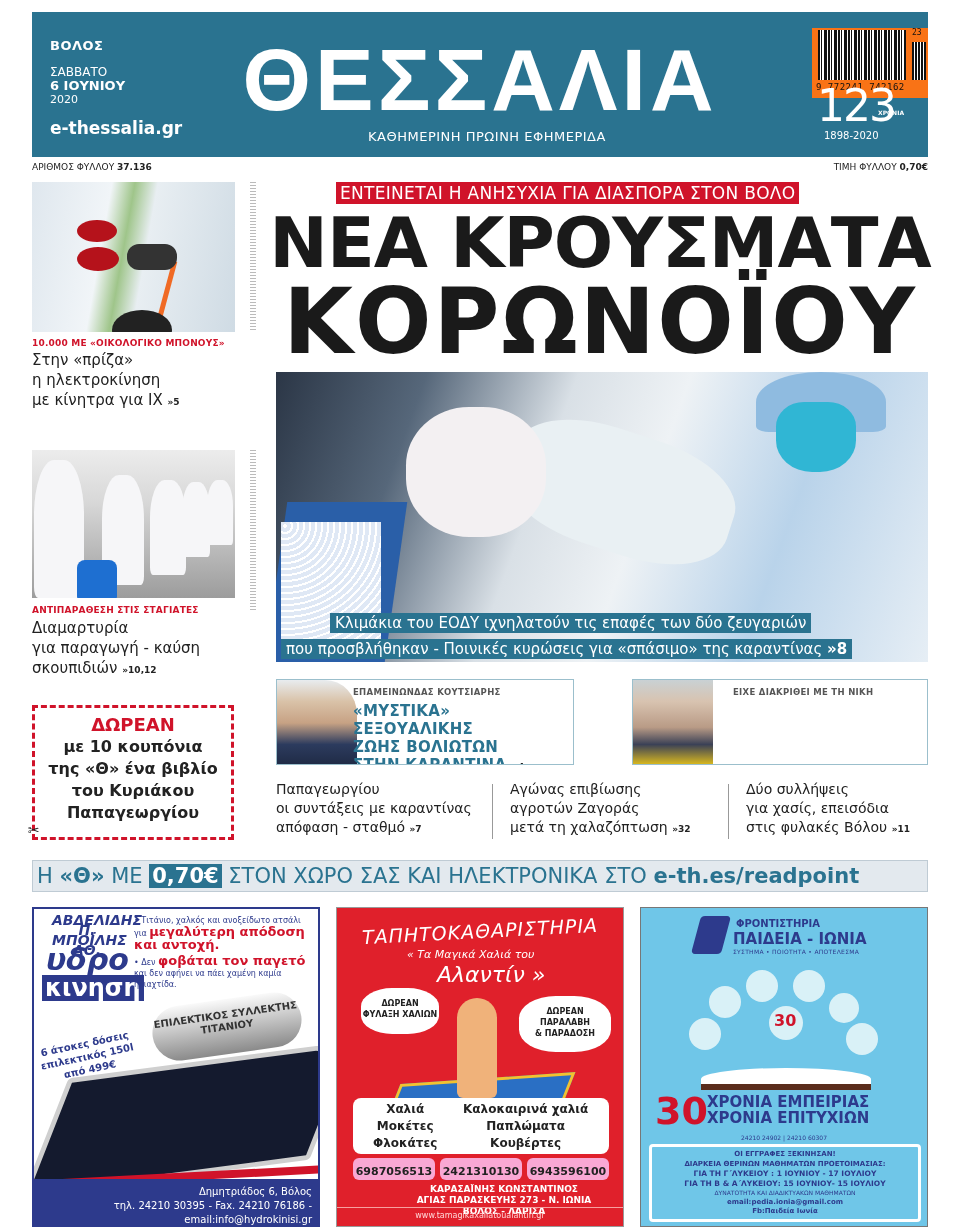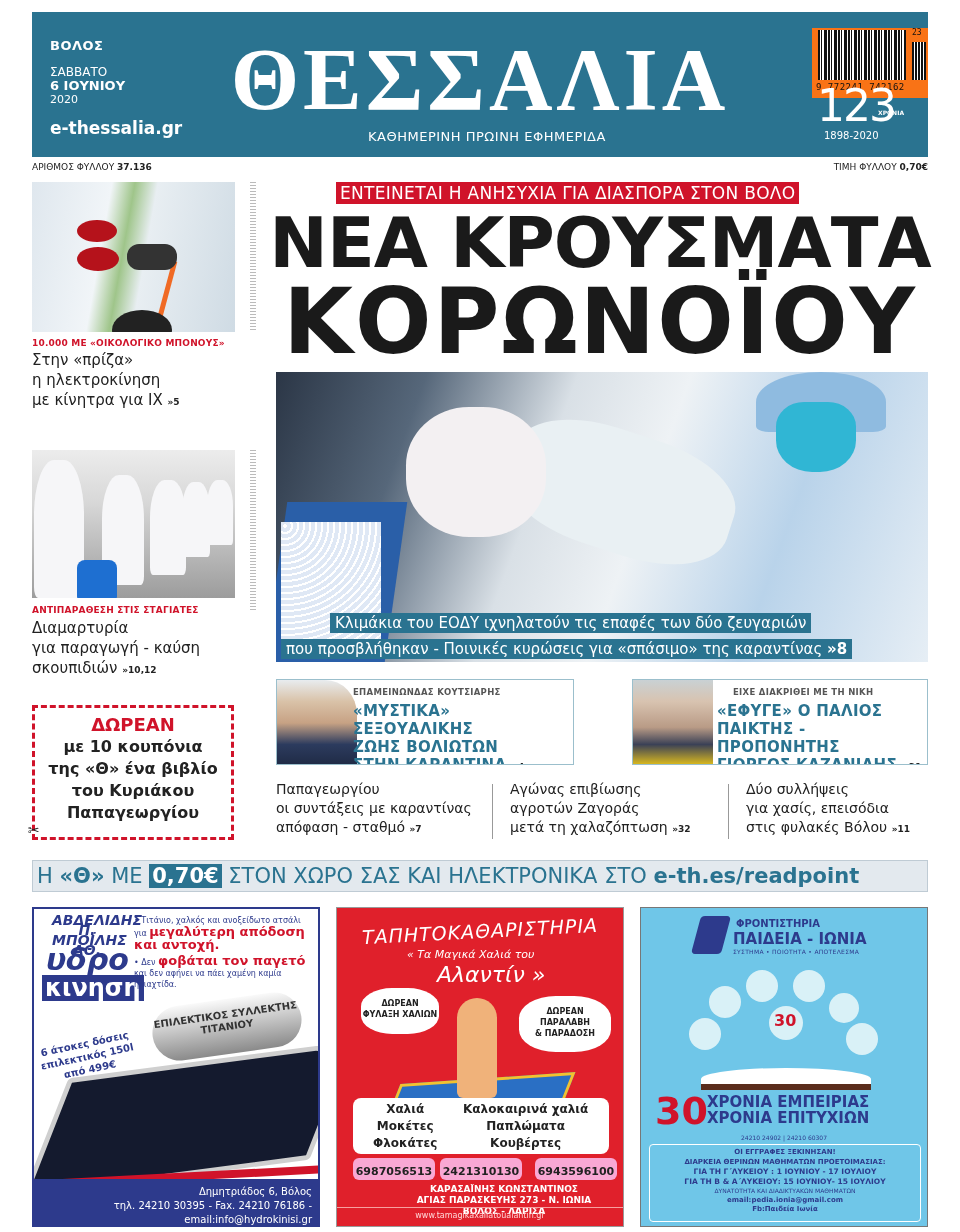--- a/index.html
+++ b/index.html
@@ -7,21 +7,21 @@
   body { font-family: "DejaVu Sans", sans-serif; color: #222; position: relative; }
 
   
   .masthead { position: absolute; left: 32px; top: 12px; width: 896px; height: 145px; background: #2a7390; }
   .mh-city { position: absolute; left: 18px; top: 26px; color: #fff; font-weight: bold; font-size: 13px; letter-spacing: 0.5px; }
   .mh-day { position: absolute; left: 18px; top: 53px; color: #fff; font-size: 12px; }
   .mh-date { position: absolute; left: 18px; top: 66px; color: #fff; font-weight: bold; font-size: 13px; }
   .mh-year { position: absolute; left: 18px; top: 81px; color: #fff; font-size: 11px; }
   .mh-site { position: absolute; left: 18px; top: 106px; color: #fff; font-weight: bold; font-size: 17px; }
   .mh-title { position: absolute; left: 168px; top: 20px; width: 560px; text-align: center; color: #fff;
-              font-family: Liberation Serif, serif; font-weight: bold; font-size: 88px; line-height: 96px; letter-spacing: 4px; }
+              font-family: Liberation Sans, sans-serif; font-weight: bold; font-size: 88px; line-height: 96px; letter-spacing: 4px; }
   .mh-sub { position: absolute; left: 290px; top: 117px; width: 330px; text-align: center; color: #fff; font-size: 13px; letter-spacing: 0.5px; }
   .barcode-box { position: absolute; left: 780px; top: 16px; width: 116px; height: 70px; background: #f97316; }
   .barcode { position: absolute; left: 6px; top: 2px; width: 88px; height: 50px;
              background: repeating-linear-gradient(90deg, #111 0 2px, #fff 2px 3px, #111 3px 4px, #fff 4px 6px, #111 6px 9px, #fff 9px 10px); }
   .barcode2 { position: absolute; left: 100px; top: 14px; width: 14px; height: 38px;
              background: repeating-linear-gradient(90deg, #111 0 2px, #fff 2px 3px); }
   .barcode-num { position: absolute; left: 4px; top: 54px; font-family: "DejaVu Sans Mono", monospace; font-size: 9px; color: #111; letter-spacing: 0.5px; }
   .barcode-issue { position: absolute; left: 100px; top: 0; font-family: "DejaVu Sans Mono", monospace; font-size: 8px; color: #111; }
   .anniv-num { position: absolute; left: 785px; top: 72px; color: #fff; font-size: 44px; line-height: 44px; font-weight: normal; letter-spacing: -2px; }
   .anniv-label { position: absolute; left: 846px; top: 97px; color: #fff; font-size: 6px; font-weight: bold; }
@@ -132,21 +132,21 @@
   .a3-head1 { position: absolute; left: 95px; top: 10px; color: #2d3a8c; font-weight: bold; font-size: 10px; }
   .a3-head2 { position: absolute; left: 92px; top: 22px; color: #2d3a8c; font-weight: bold; font-size: 15px; }
   .a3-tag { position: absolute; left: 92px; top: 40px; color: #2d3a8c; font-size: 6px; letter-spacing: 0.3px; }
   .a3-logo { position: absolute; left: 55px; top: 8px; width: 30px; height: 38px; background: #2d3a8c; transform: skewX(-15deg); border-radius: 4px; }
   .bubble { position: absolute; border-radius: 50%; background: #d9f1f7; }
   .a3-30 { position: absolute; left: 133px; top: 103px; color: #d0132a; font-weight: bold; font-size: 16px; }
   .a3-book { position: absolute; left: 60px; top: 160px; width: 170px; height: 22px; background: #fff; border-radius: 50% 50% 0 0; border-bottom: 6px solid #5a2c1c; }
   .a3-big30 { position: absolute; left: 14px; top: 183px; color: #d0132a; font-weight: bold; font-size: 38px; line-height: 40px; }
   .a3-slogan { position: absolute; left: 66px; top: 186px; color: #2d3a8c; font-weight: bold; font-size: 15px; line-height: 16px; }
   .a3-phones { position: absolute; left: 0; top: 226px; width: 100%; text-align: center; color: #2d3a8c; font-size: 6px; }
-  .a3-info { position: absolute; left: 8px; top: 236px; width: 272px; height: 78px; border: 1px solid #ffffff; border-radius: 4px; text-align: center;
+  .a3-info { position: absolute; left: 8px; top: 236px; width: 272px; height: 78px; border: 3px solid #ffffff; border-radius: 4px; text-align: center;
              color: #2d3a8c; font-weight: bold; font-size: 7px; line-height: 9.5px; padding-top: 3px; }
   .a3-info .med { font-size: 7.5px; }
   .a3-info .small { font-size: 6px; font-weight: normal; }
 </style>
 </head>
 <body>
 
 <header class="masthead">
   <div class="mh-city">ΒΟΛΟΣ</div>
   <div class="mh-day">ΣΑΒΒΑΤΟ</div>
@@ -239,25 +239,20 @@
   <div class="teaser-head" style="left:76px;top:22px;">
     <div>«ΜΥΣΤΙΚΑ» ΣΕΞΟΥΑΛΙΚΗΣ</div>
     <div>ΖΩΗΣ ΒΟΛΙΩΤΩΝ</div>
     <div><span>ΣΤΗΝ ΚΑΡΑΝΤΙΝΑ</span> <span class="ref">»4</span></div>
   </div>
 </div>
 
 <div class="teaser" style="left:632px;width:296px;">
   <div class="teaser-photo" style="background: linear-gradient(180deg,#c9d1d4 0%,#d8c3b0 25%,#b99b86 55%,#3b4156 75%,#e6c21a 100%);"></div>
   <div class="teaser-kicker" style="left:100px;top:7px;">ΕΙΧΕ ΔΙΑΚΡΙΘΕΙ ΜΕ ΤΗ ΝΙΚΗ</div>
-  <div class="teaser-head" style="left:84px;top:22px;">
-    <div>«ΕΦΥΓΕ» Ο ΠΑΛΙΟΣ</div>
-    <div>ΠΑΙΚΤΗΣ - ΠΡΟΠΟΝΗΤΗΣ</div>
-    <div><span>ΓΙΩΡΓΟΣ ΚΑΖΑΝΙΔΗΣ</span> <span class="ref">»21</span></div>
-  </div>
 </div>
 
 <div class="brief" style="left:276px;">
   <div>Παπαγεωργίου</div>
   <div>οι συντάξεις με καραντίνας</div>
   <div><span>απόφαση - σταθμό</span> <span class="ref">»7</span></div>
 </div>
 <div class="brief-div" style="left:492px;"></div>
 <div class="brief" style="left:510px;">
   <div>Αγώνας επιβίωσης</div>
@@ -329,21 +324,21 @@
       <div>Φλοκάτες</div>
     </div>
     <div class="a2-col2">
       <div>Καλοκαιρινά χαλιά</div>
       <div>Παπλώματα</div>
       <div>Κουβέρτες</div>
     </div>
   </div>
   <div class="a2-phone" style="left:16px;">6987056513</div>
   <div class="a2-phone" style="left:103px;">2421310130</div>
-  <div class="a2-phone" style="left:198px;">6943596100</div>
+  <div class="a2-phone" style="left:190px;">6943596100</div>
   <div class="a2-addr">
     <div>ΚΑΡΑΣΑΪΝΗΣ ΚΩΝΣΤΑΝΤΙΝΟΣ</div>
     <div>ΑΓΙΑΣ ΠΑΡΑΣΚΕΥΗΣ 273 - Ν. ΙΩΝΙΑ</div>
     <div>ΒΟΛΟΣ - ΛΑΡΙΣΑ</div>
   </div>
   <div class="a2-url">www.tamagikaxaliatoualantin.gr</div>
 </div>
 
 <div class="ad ad3">
   <div class="a3-logo"></div>

